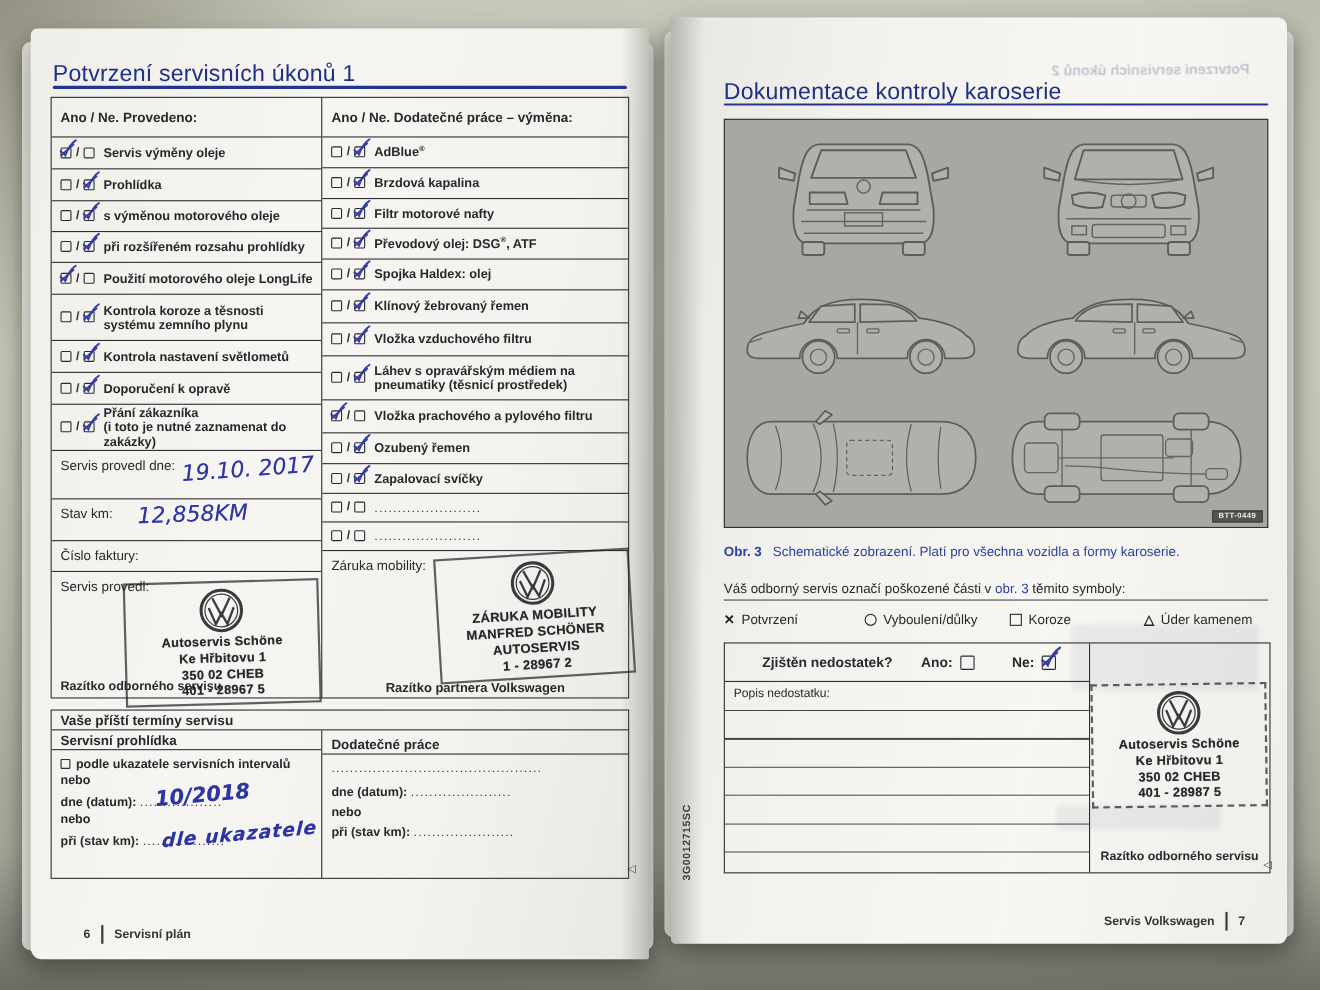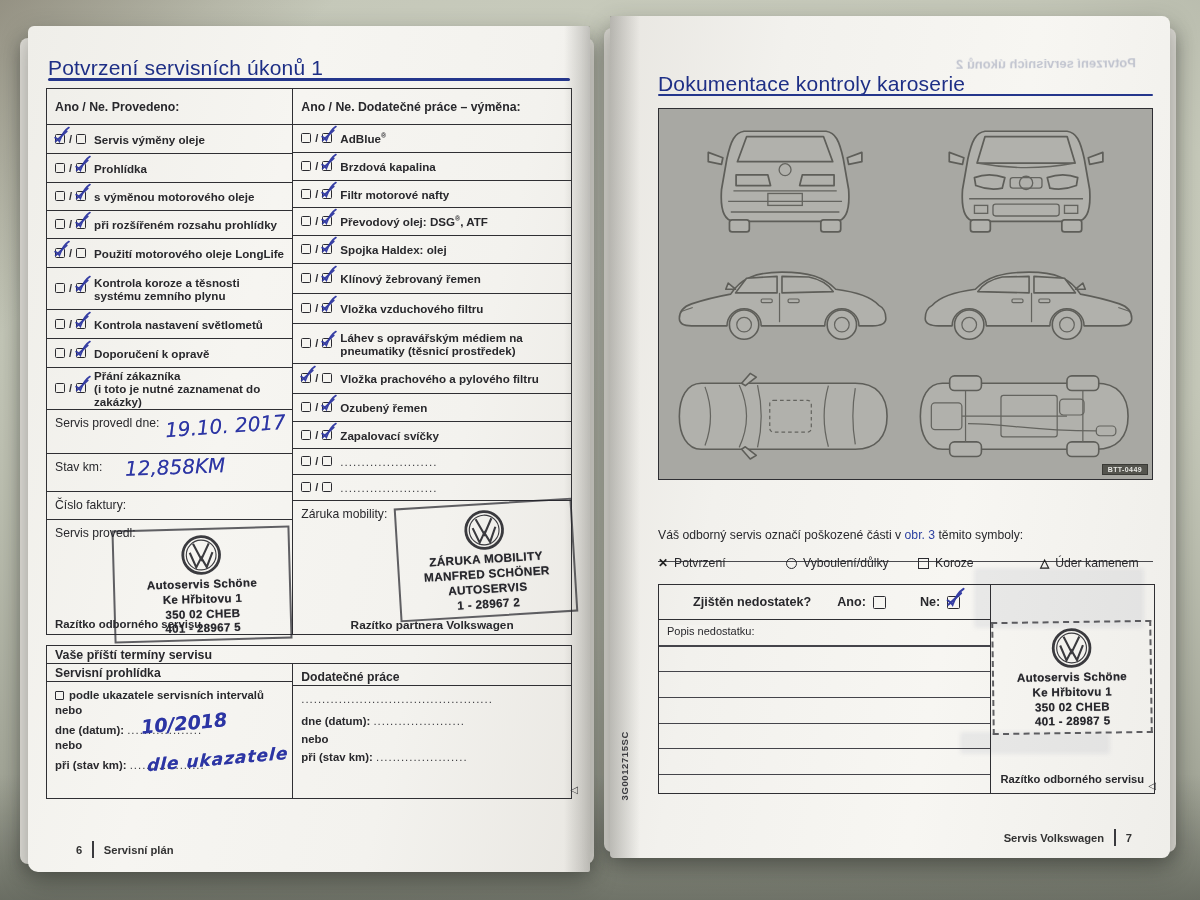--- a/index.html
+++ b/index.html
@@ -91,21 +91,21 @@
   .carcell{display:flex;align-items:center;justify-content:center;overflow:hidden;}
   .carcell svg{max-width:94%;max-height:96%;}
   .carline{stroke:#5e5e59;stroke-width:1.3;fill:#b1b1ac;stroke-linejoin:round;}
   .carthin{stroke:#64645f;stroke-width:1;fill:none;}
   #btt-label{position:absolute;right:4px;bottom:4px;background:#54544e;color:#e8e8e4;
     font-size:7px;font-weight:bold;padding:1px 5px;letter-spacing:.4px;border:1px solid #3a3a36;}
 
   #fig-caption{position:absolute;left:48px;top:478px;font-size:12.2px;color:#2b3fa0;width:495px;}
   #fig-caption b{margin-right:10px;}
   #symbols-intro{position:absolute;left:48px;top:512px;width:495px;font-size:12.2px;
-    border-bottom:1.2px solid #4a4a4e;padding-bottom:19px;}
+    border-bottom:1.2px solid #4a4a4e;padding-bottom:3px;}
   #symbols-intro .lnk{color:#2b3fa0;}
   #symbols-row{position:absolute;left:48px;top:540px;width:495px;display:flex;font-size:12.2px;font-weight:bold;}
   .symitem{display:flex;align-items:center;}
   .symitem .slabel{margin-left:6px;font-weight:normal;font-size:12.2px;}
   .sym-x{font-weight:bold;font-size:12px;color:#222;}
   .sym-circle{width:11px;height:11px;border:1.4px solid #2b2b30;border-radius:50%;display:inline-block;box-sizing:border-box;}
   .sym-square{width:11px;height:11px;border:1.4px solid #2b2b30;display:inline-block;box-sizing:border-box;}
   .sym-tri{font-size:12px;color:#222;}
 
   #defect-box{left:48px;top:568px;width:495px;height:208px;display:flex;}
@@ -646,20 +646,23 @@
           <rect class="carthin" x="72" y="15" width="46" height="34" rx="2"></rect>
           <path class="carthin" d="M40,32 L126,32"></path>
           <path class="carthin" d="M45,38 C80,38 92,44 150,44"></path>
           <rect class="carthin" x="120" y="18" width="20" height="13" rx="3"></rect>
           <rect class="carthin" x="150" y="40" width="16" height="8" rx="3"></rect>
         </svg>
       </div>
     <div id="btt-label">BTT-0449</div>
   </div>
 
+  <div id="fig-caption">
+    <b>Obr. 3</b><span>Schematické zobrazení. Platí pro všechna vozidla a formy karoserie.</span>
+  </div>
 
   <div id="symbols-intro">
     <span>Váš odborný servis označí poškozené části v </span><span class="lnk">obr. 3</span><span> těmito symboly:</span>
   </div>
   <div id="symbols-row">
       <div class="symitem" style="width: 128px;">
         <span class="sym-x">✕</span>
         <span class="slabel">Potvrzení</span>
       </div>
       <div class="symitem" style="width: 132px;">

